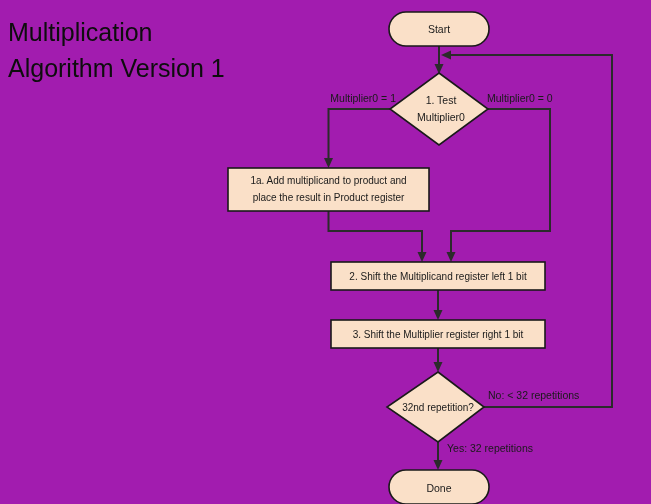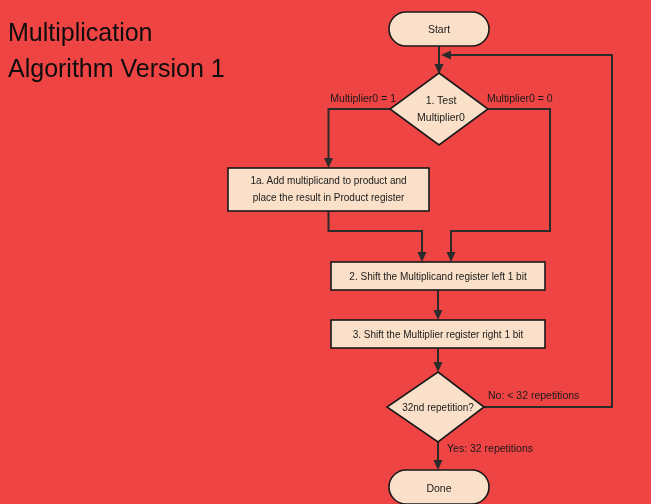--- a/index.html
+++ b/index.html
@@ -4,21 +4,21 @@
 <style>
   html, body {
     margin: 0;
     padding: 0;
     background: #ffffff;
   }
   #canvas {
     position: relative;
     width: 651px;
     height: 504px;
-    background: #ef4444;
+    background: #a21caf;
     overflow: hidden;
     font-family: "Liberation Sans", sans-serif;
   }
   #flow-svg {
     position: absolute;
     top: 0;
     left: 0;
     width: 651px;
     height: 504px;
     display: block;

